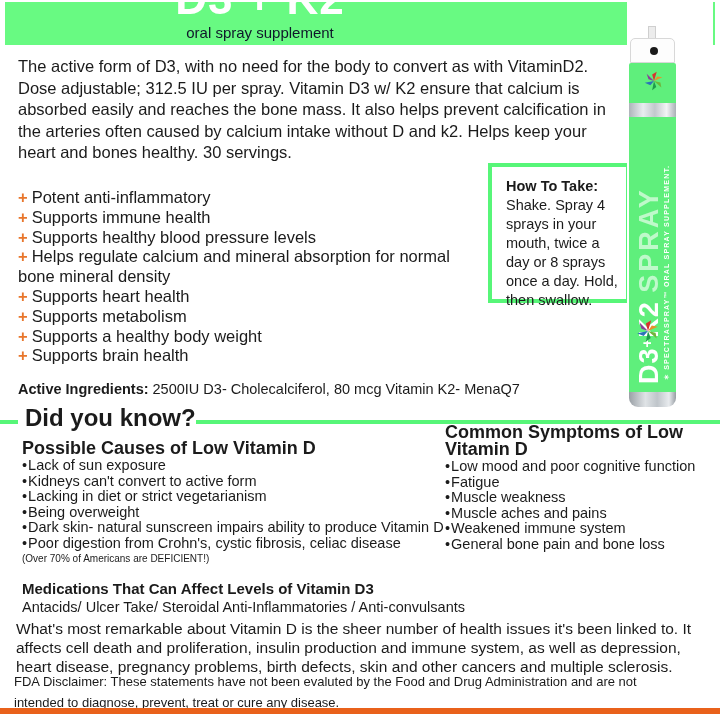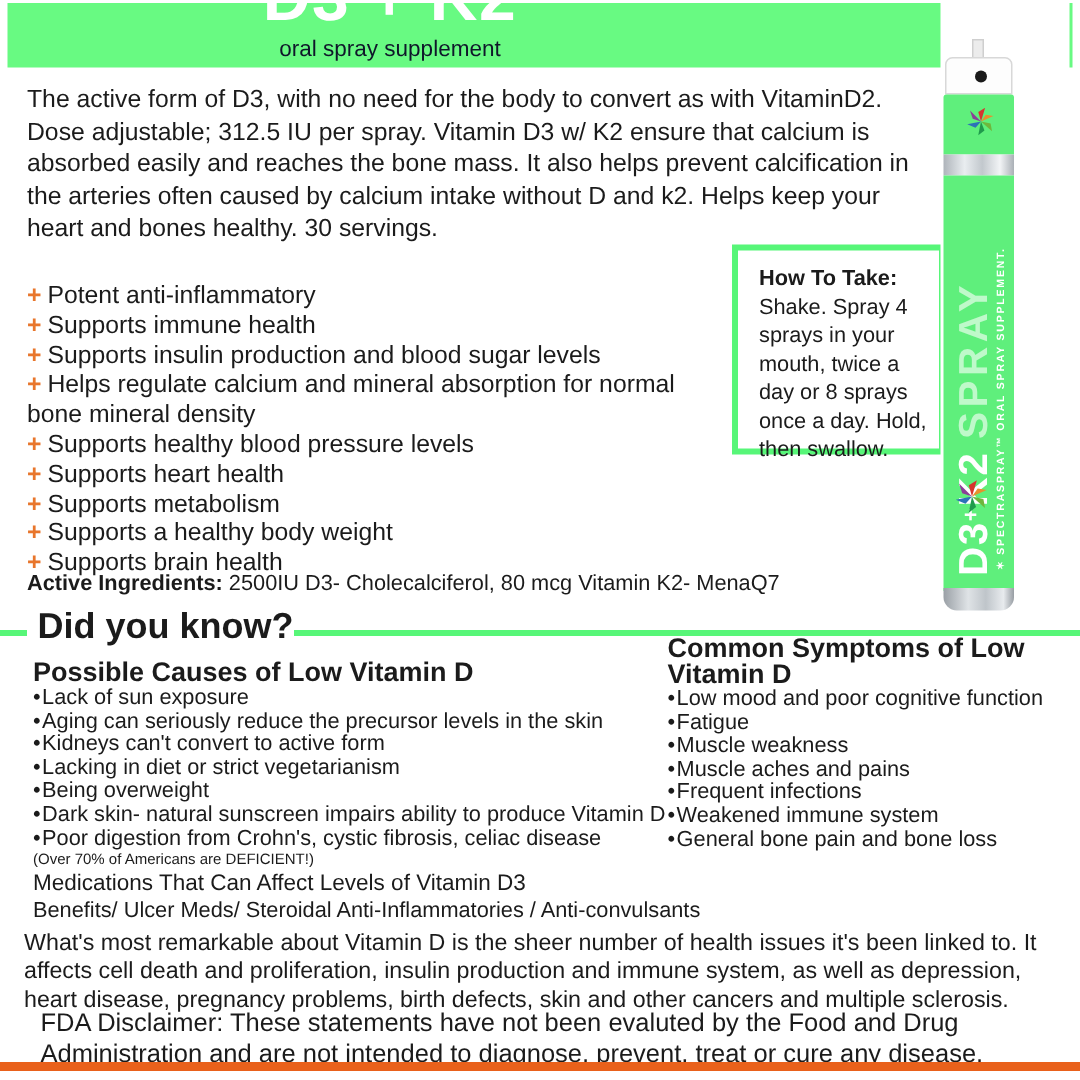--- a/index.html
+++ b/index.html
@@ -40,28 +40,28 @@
   
   .col-causes { position:absolute; left:22px; top:440px; width:426px; }
   .col-symptoms { position:absolute; left:445px; top:424px; width:272px; }
   .col-h { font-size:18px; font-weight:bold; line-height:17px; margin-bottom:1px; }
   .bullet { font-size:14.5px; line-height:15.6px; }
   .bullet .dot { margin-right:1px; }
   .col-note { font-size:10px; line-height:11px; margin-top:1px; }
 
   
   .meds { position:absolute; left:22px; top:580px; width:680px; }
-  .meds .meds-h { font-size:15px; font-weight:normal; line-height:18px; }
+  .meds .meds-h { font-size:15px; font-weight:bold; line-height:18px; }
   .meds .meds-b { font-size:14.5px; line-height:18px; }
 
   
   .closing { position:absolute; left:16px; top:619px; width:694px; font-size:15.5px; line-height:19px; }
 
   
-  .fda { position:absolute; left:27px; top:671px; width:648px; font-size:17px; line-height:21px; }
+  .fda { position:absolute; left:14px; top:671px; width:648px; font-size:13px; line-height:21px; }
 
   
   .footer-bar { position:absolute; left:0; top:708px; width:720px; height:6px; background:#E9611B; }
 
   
   .photo { position:absolute; left:627px; top:0; width:86px; height:410px; background:#fff; }
   .stem { position:absolute; left:21px; top:26px; width:8px; height:14px; background:#ececec; border:1px solid #cfcfcf; }
   .nozzle { position:absolute; left:3px; top:38px; width:45px; height:25px; background:#fdfdfd;
     border:1px solid #d8d8d8; border-radius:5px 5px 0 0; }
   .nozzle-dot { position:absolute; left:19px; top:8px; width:8px; height:8px; background:#1a1a1a; border-radius:50%; }
@@ -90,25 +90,24 @@
   </div>
 
   <div class="intro">The active form of D3, with no need for the body to convert as with VitaminD2. Dose adjustable; 312.5 IU per spray. Vitamin D3 w/ K2 ensure that calcium is absorbed easily and reaches the bone mass. It also helps prevent calcification in the arteries often caused by calcium intake without D and k2. Helps keep your heart and bones healthy. 30 servings.</div>
 
   <div class="benefits">
 
       <div class="benefit"><span class="plus">+</span><span>Potent anti-inflammatory</span></div>
 
       <div class="benefit"><span class="plus">+</span><span>Supports immune health</span></div>
 
-      <div class="benefit"><span class="plus">+</span><span>Supports insulin production and blood sugar levels</span></div>
+
+      <div class="benefit"><span class="plus">+</span><span>Supports healthy blood pressure levels</span></div>
 
       <div class="benefit"><span class="plus">+</span><span>Helps regulate calcium and mineral absorption for normal bone mineral density</span></div>
-
-      <div class="benefit"><span class="plus">+</span><span>Supports healthy blood pressure levels</span></div>
 
       <div class="benefit"><span class="plus">+</span><span>Supports heart health</span></div>
 
       <div class="benefit"><span class="plus">+</span><span>Supports metabolism</span></div>
 
       <div class="benefit"><span class="plus">+</span><span>Supports a healthy body weight</span></div>
 
       <div class="benefit"><span class="plus">+</span><span>Supports brain health</span></div>
     </div>
 
@@ -122,21 +121,20 @@
   <div class="dyk-line-left"></div>
   <div class="dyk-h">Did you know?</div>
   <div class="dyk-line-right"></div>
 
   <div class="col-causes">
     <div class="col-h">Possible Causes of Low Vitamin D</div>
     <div>
 
         <div class="bullet"><span class="dot">•</span><span>Lack of sun exposure</span></div>
 
-        <div class="bullet"><span class="dot">•</span><span>Aging can seriously reduce the precursor levels in the skin</span></div>
 
         <div class="bullet"><span class="dot">•</span><span>Kidneys can't convert to active form</span></div>
 
         <div class="bullet"><span class="dot">•</span><span>Lacking in diet or strict vegetarianism</span></div>
 
         <div class="bullet"><span class="dot">•</span><span>Being overweight</span></div>
 
         <div class="bullet"><span class="dot">•</span><span>Dark skin- natural sunscreen impairs ability to produce Vitamin D</span></div>
 
         <div class="bullet"><span class="dot">•</span><span>Poor digestion from Crohn's, cystic fibrosis, celiac disease</span></div>
@@ -149,31 +147,30 @@
     <div>
 
         <div class="bullet"><span class="dot">•</span><span>Low mood and poor cognitive function</span></div>
 
         <div class="bullet"><span class="dot">•</span><span>Fatigue</span></div>
 
         <div class="bullet"><span class="dot">•</span><span>Muscle weakness</span></div>
 
         <div class="bullet"><span class="dot">•</span><span>Muscle aches and pains</span></div>
 
-        <div class="bullet"><span class="dot">•</span><span>Frequent infections</span></div>
 
         <div class="bullet"><span class="dot">•</span><span>Weakened immune system</span></div>
 
         <div class="bullet"><span class="dot">•</span><span>General bone pain and bone loss</span></div>
       </div>
   </div>
 
   <div class="meds">
     <div class="meds-h">Medications That Can Affect Levels of Vitamin D3</div>
-    <div class="meds-b">Benefits/ Ulcer Meds/ Steroidal Anti-Inflammatories / Anti-convulsants</div>
+    <div class="meds-b">Antacids/ Ulcer Take/ Steroidal Anti-Inflammatories / Anti-convulsants</div>
   </div>
 
   <div class="closing">What's most remarkable about Vitamin D is the sheer number of health issues it's been linked to. It affects cell death and proliferation, insulin production and immune system, as well as depression, heart disease, pregnancy problems, birth defects, skin and other cancers and multiple sclerosis.</div>
 
   <div class="fda">FDA Disclaimer: These statements have not been evaluted by the Food and Drug Administration and are not intended to diagnose, prevent, treat or cure any disease.</div>
 
   <div class="footer-bar"></div>
 
   <div class="photo">
     <div class="stem"></div>

